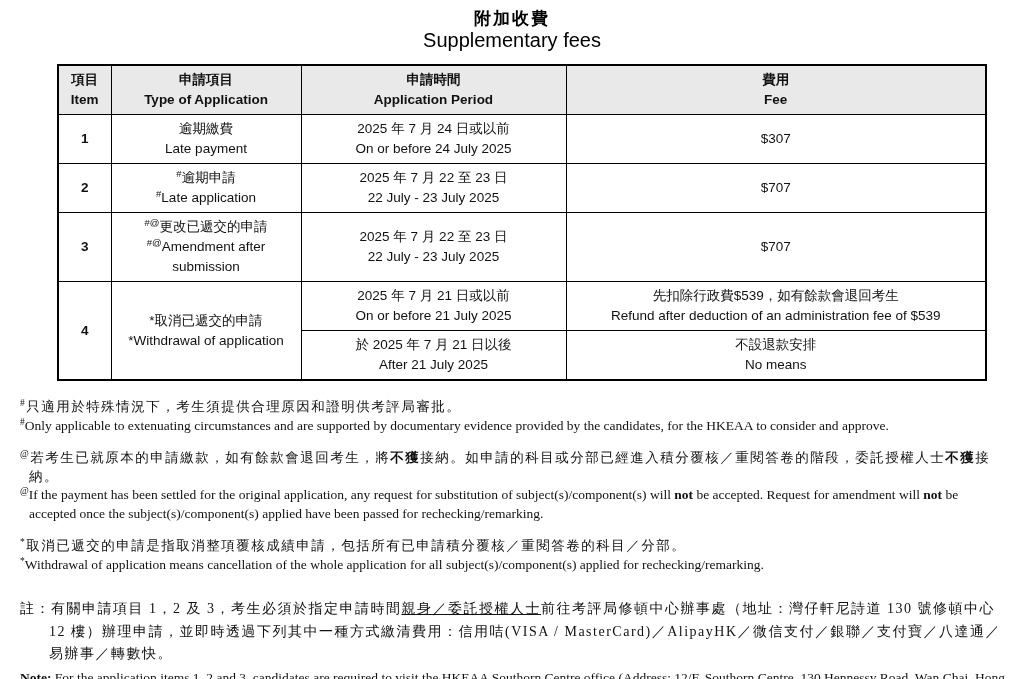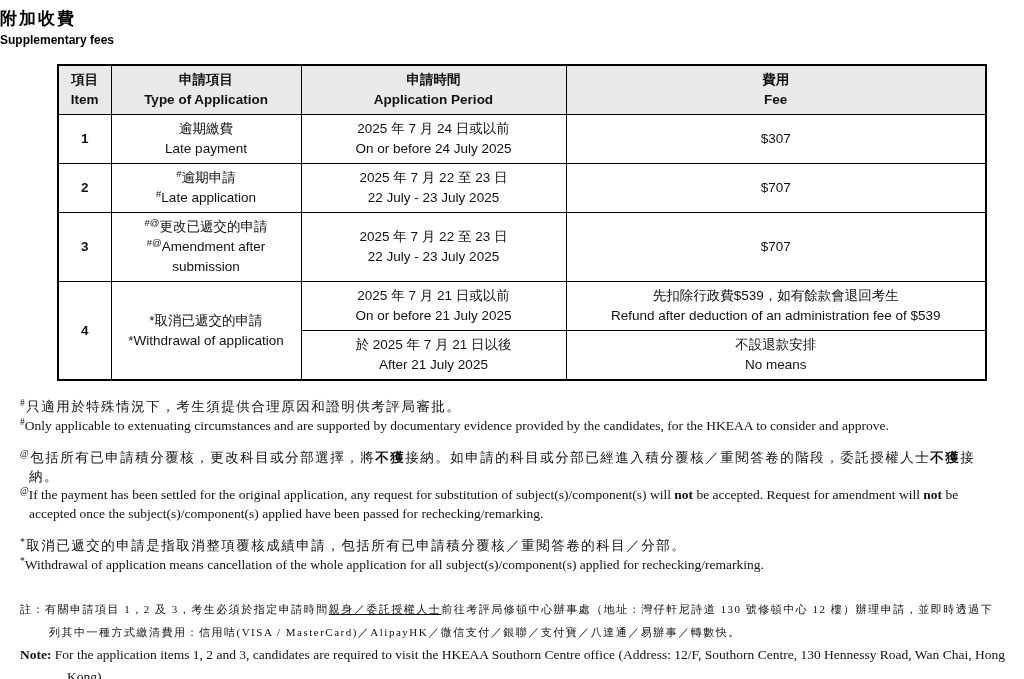--- a/index.html
+++ b/index.html
@@ -7,23 +7,23 @@
   .page {
     position: relative;
     width: 1024px;
     height: 679px;
     background: #ffffff;
     color: #000000;
     font-family: "Liberation Sans", sans-serif;
     overflow: hidden;
   }
   
-  .title-block { text-align: left; padding-top: 8px; }
+  .title-block { text-align: center; padding-top: 8px; }
   .title-zh { font-size: 17px; font-weight: bold; letter-spacing: 2px; line-height: 22px; }
-  .title-en { font-size: 12px; font-weight: bold; line-height: 20px; }
+  .title-en { font-size: 20px; font-weight: normal; line-height: 20px; }
 
   
   table.fees {
     border-collapse: collapse;
     table-layout: fixed;
     margin: 14px 0 0 57px;
     width: 928px;
     border: 2px solid #000;
   }
   table.fees th, table.fees td {
@@ -53,21 +53,21 @@
   }
   .fn-block { margin-bottom: 14px; }
   .fn-line { padding-left: 9px; text-indent: -9px; font-size: 13.5px; line-height: 18.5px; }
   .fn-line.zh { letter-spacing: 1.5px; }
   .bold { font-weight: bold; }
   .ul { text-decoration: underline; }
 
   
   .note-section { margin-top: 24px; }
   .note-line-zh {
-    font-size: 11px; line-height: 22.5px; letter-spacing: 1.5px;
+    font-size: 14px; line-height: 22.5px; letter-spacing: 1.5px;
     padding-left: 29px; text-indent: -29px;
   }
   .note-line-en {
     font-size: 13.5px; line-height: 21.5px;
     padding-left: 47px; text-indent: -47px;
     margin-top: 1px;
   }
 </style>
 </head>
 <body>
@@ -174,21 +174,21 @@
     </table>
 
   <div class="notes">
 
     <div class="fn-block">
       <div class="fn-line zh"><sup class="mk">#</sup><span>只適用於特殊情況下，考生須提供合理原因和證明供考評局審批。</span></div>
       <div class="fn-line"><sup class="mk">#</sup><span>Only applicable to extenuating circumstances and are supported by documentary evidence provided by the candidates, for the HKEAA to consider and approve.</span></div>
     </div>
 
     <div class="fn-block">
-      <div class="fn-line zh"><sup class="mk">@</sup><span>包括所有已申請積分覆核，更改科目或分部選擇，將</span><span class="bold">不獲</span><span>接納。如申請的科目或分部已經進入積分覆核／重閱答卷的階段，委託授權人士</span><span class="bold">不獲</span><span>接納。</span></div>
+      <div class="fn-line zh"><sup class="mk">@</sup><span>若考生已就原本的申請繳款，如有餘款會退回考生，將</span><span class="bold">不獲</span><span>接納。如申請的科目或分部已經進入積分覆核／重閱答卷的階段，委託授權人士</span><span class="bold">不獲</span><span>接納。</span></div>
       <div class="fn-line"><sup class="mk">@</sup><span>If the payment has been settled for the original application, any request for substitution of subject(s)/component(s) will </span><span class="bold">not</span><span> be accepted.   Request for amendment will </span><span class="bold">not</span><span> be accepted once the subject(s)/component(s) applied have been passed for rechecking/remarking.</span></div>
     </div>
 
     <div class="fn-block">
       <div class="fn-line zh"><sup class="mk">*</sup><span>取消已遞交的申請是指取消整項覆核成績申請，包括所有已申請積分覆核／重閱答卷的科目／分部。</span></div>
       <div class="fn-line"><sup class="mk">*</sup><span>Withdrawal of application means cancellation of the whole application for all subject(s)/component(s) applied for rechecking/remarking.</span></div>
     </div>
 
     <div class="note-section">
       <div class="note-line-zh"><span>註：</span><span>有關申請項目 1，2 及 3，考生必須於指定申請時間</span><span class="ul">親身／委託授權人士</span><span>前往考評局修頓中心辦事處（地址：灣仔軒尼詩道 130 號修頓中心 12 樓）辦理申請，並即時透過下列其中一種方式繳清費用：信用咭(VISA / MasterCard)／AlipayHK／微信支付／銀聯／支付寶／八達通／易辦事／轉數快。</span></div>

